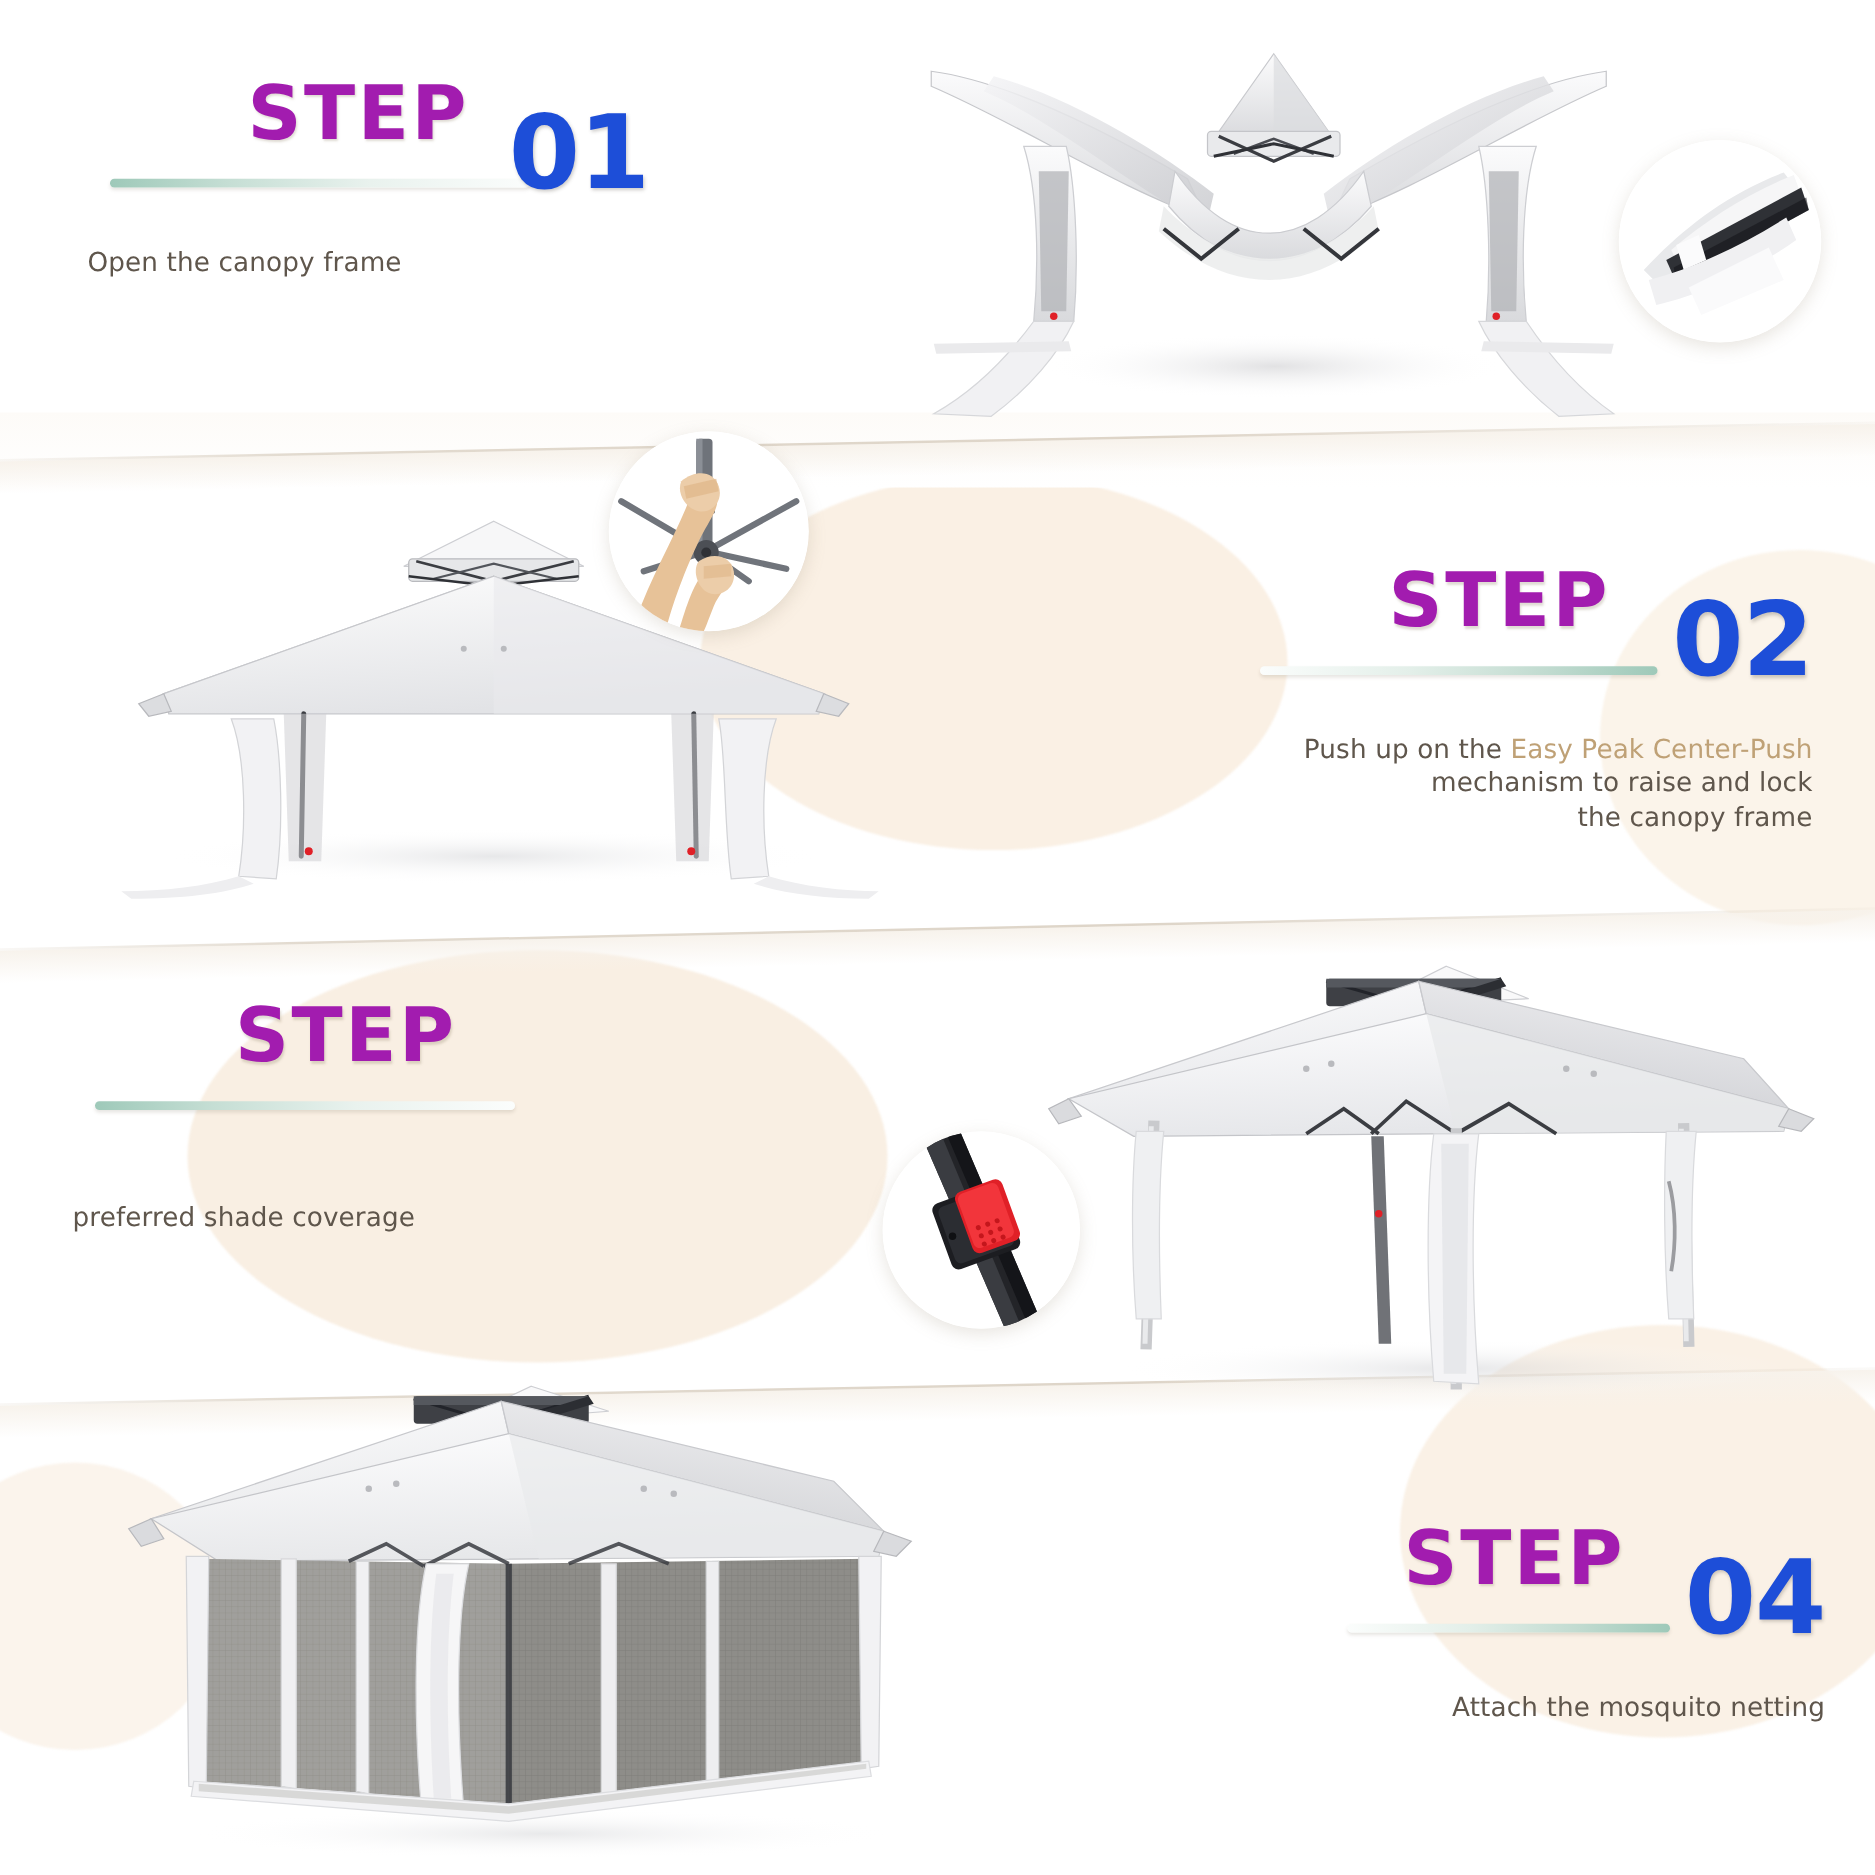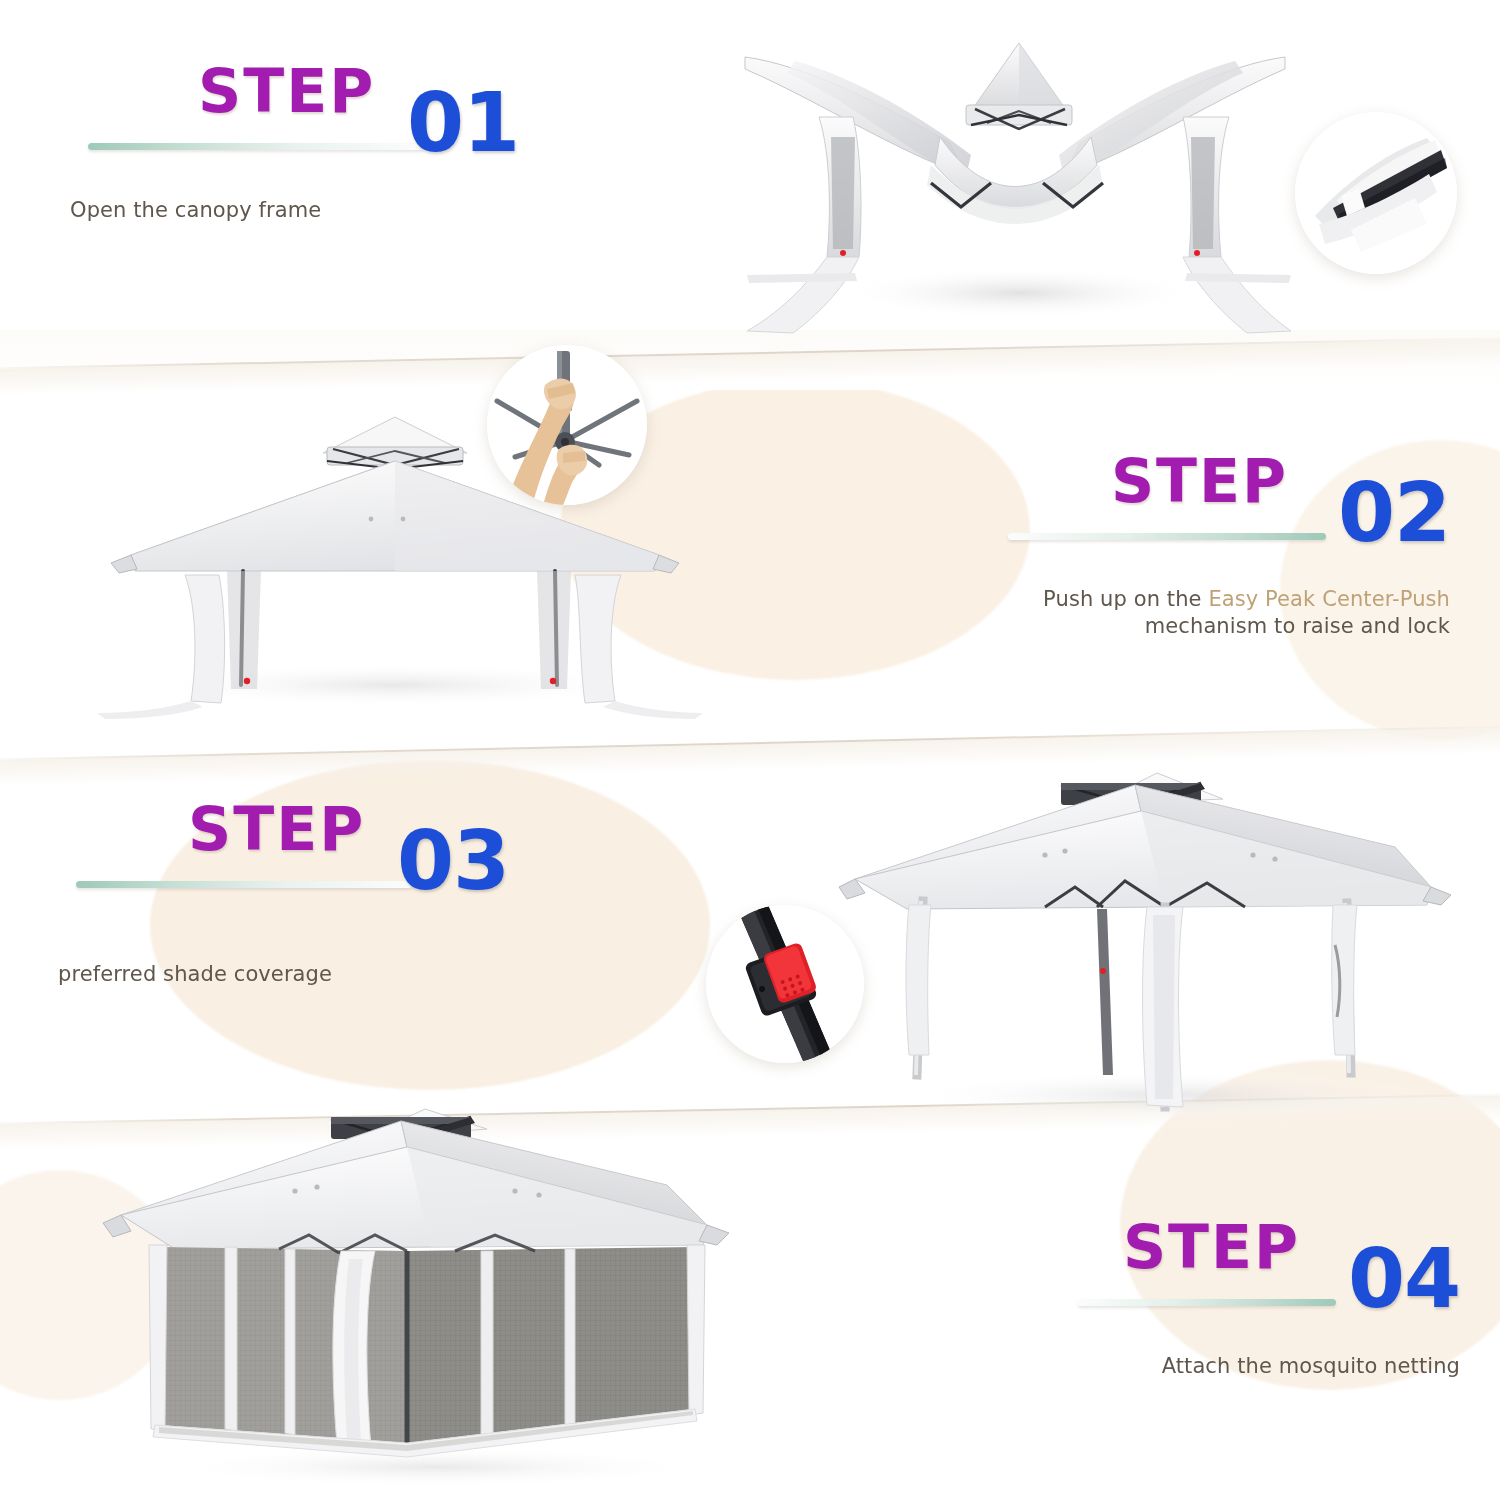--- a/index.html
+++ b/index.html
@@ -204,20 +204,21 @@
 
 <div class="step step-2">
   <div class="head">
     <div class="rule rule-r"></div>
     <div class="word">STEP</div>
     <div class="num">02</div>
   </div>
   <div class="desc">
     <span>Push up on the </span><span class="hl">Easy Peak Center-Push</span><br>
     <span>mechanism to raise and lock</span><br>
+    <span>the canopy frame</span>
   </div>
 </div>
 
 <div class="art art-2">
   <svg viewBox="0 0 640 330" xmlns="http://www.w3.org/2000/svg">
     <defs>
       <linearGradient id="roofL" x1="0" y1="0" x2="0.4" y2="1">
         <stop offset="0" stop-color="#fdfdfd"></stop>
           <stop offset="1" stop-color="#e2e3e6"></stop>
       </linearGradient>
@@ -297,21 +298,20 @@
     <path d="M56 160 C62 140 68 120 80 108 C88 100 100 104 98 114 C96 124 88 130 84 140 C80 150 78 156 76 160 Z" fill="#e7c298"></path>
     <path d="M72 104 C84 96 98 100 100 112 C102 124 92 132 82 130 C72 128 66 112 72 104 Z" fill="#eccda9"></path>
     <path d="M76 108 L98 106 L98 116 L76 118 Z" fill="#dfb689" opacity=".6"></path>
   </svg>
 </div>
 
 <div class="step step-3">
   <div class="head">
     <div class="rule rule-l"></div>
     <div class="word">STEP</div>
-    <div class="num">03</div>
   </div>
   <div class="desc">
     <br>
     <span>preferred shade coverage</span>
   </div>
 </div>
 
 <div class="art art-3">
   <svg viewBox="0 0 640 370" xmlns="http://www.w3.org/2000/svg">
     <defs>

